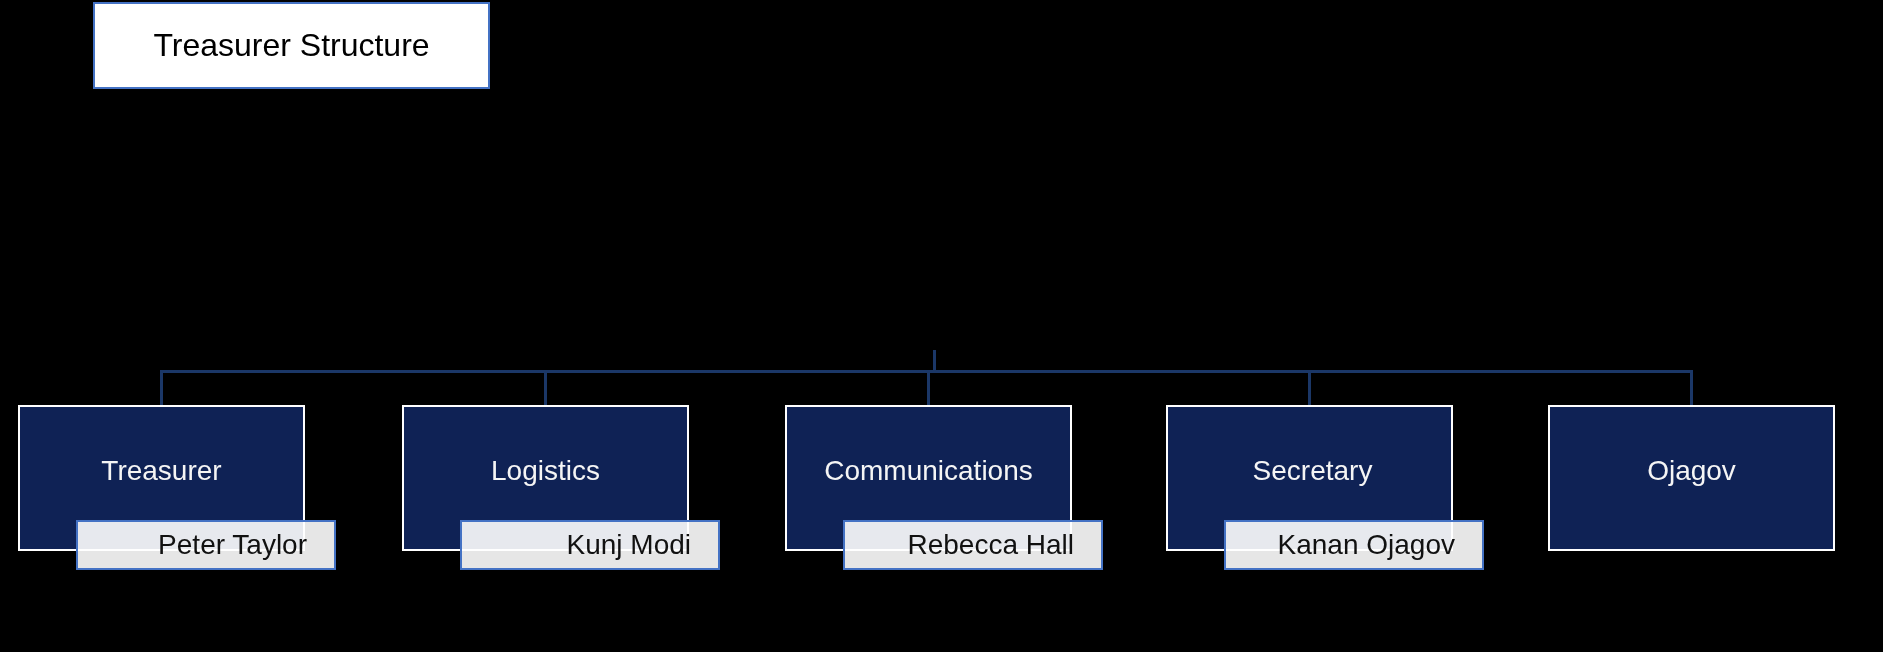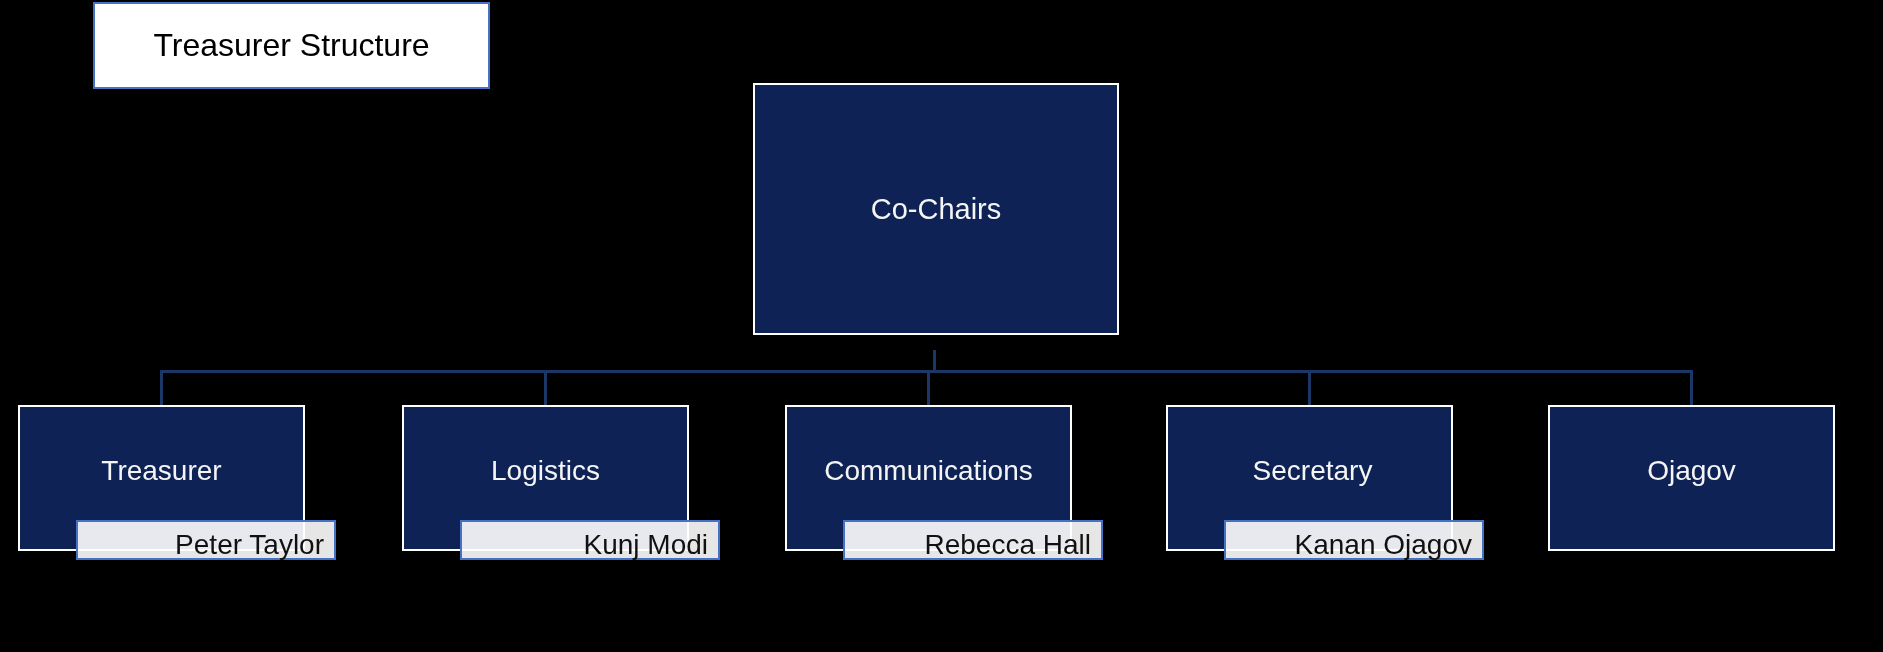--- a/index.html
+++ b/index.html
@@ -56,43 +56,40 @@
     color:var(--nameplate-text);
     text-align:right;
     white-space:nowrap;
   }
   .root-nameplate{
     left:848px;top:252px;width:307px;height:98px;
     font-size:29px;line-height:42px;
     padding:5px 10px 0 0;
   }
   .child-nameplate{
-    top:520px;width:260px;height:40px;
+    top:520px;width:260px;height:50px;
     font-size:28px;line-height:45px;
-    padding-right:10px;
+    padding-right:27px;
   }
   .n0{left:76px;} .n1{left:460px;} .n2{left:843px;} .n3{left:1224px;} .n4{left:1606px;}
   .connector{position:absolute;background:var(--connector);}
   .stem{left:933px;top:350px;width:3px;height:23px;}
   .hline{left:160px;top:370px;width:1533px;height:3px;}
   .drop{top:370px;width:3px;height:37px;}
   .d0{left:160px;} .d1{left:544px;} .d2{left:927px;} .d3{left:1308px;} .d4{left:1690px;}
 </style>
 </head>
 <body>
 
 <div class="canvas">
 
   <div class="title-box">
     <span>Treasurer Structure</span>
   </div>
 
-  <div class="node root-node">
-    <span class="label">Co-Chairs</span>
-  </div>
 
   <div class="connector stem"></div>
   <div class="connector hline"></div>
   <div class="connector drop d0"></div>
   <div class="connector drop d1"></div>
   <div class="connector drop d2"></div>
   <div class="connector drop d3"></div>
   <div class="connector drop d4"></div>
 
   <div class="node child-node c0">

